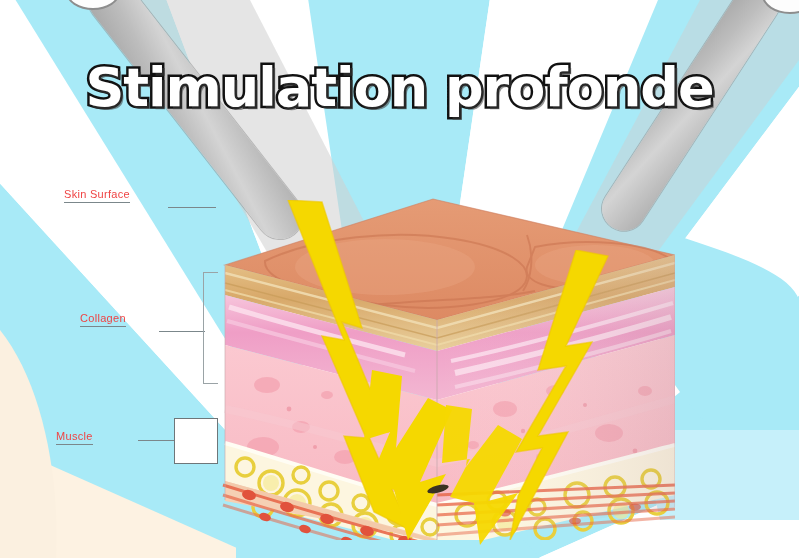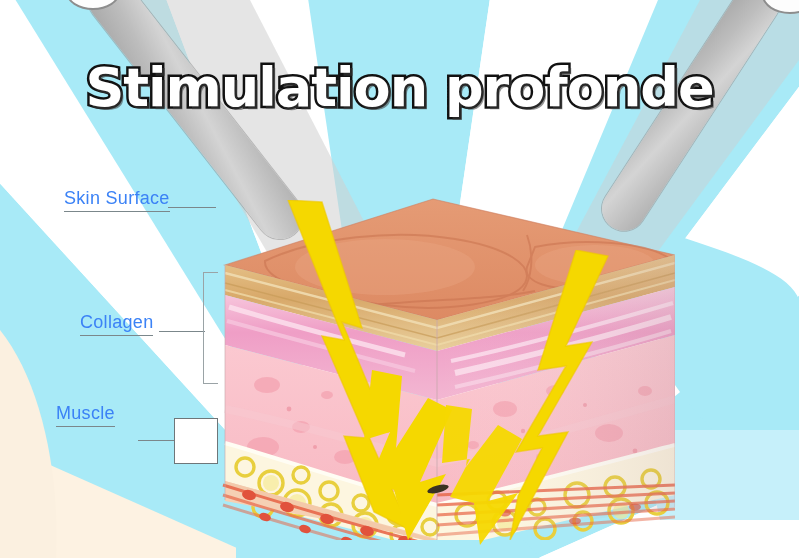--- a/index.html
+++ b/index.html
@@ -32,22 +32,22 @@
     paint-order:stroke fill;
     text-shadow:
        3px 3px 0 rgba(60,60,60,.55);
     white-space:nowrap;
   }
 
   
   .lbl{
     position:absolute;
     font-family:"Liberation Sans",sans-serif;
-    font-size:18px;
-    color:#3b82f6;
+    font-size:11px;
+    color:#ef4444;
     letter-spacing:.3px;
     border-bottom:1.6px solid #7b878b;
     padding-bottom:2px;
     z-index:40;
     white-space:nowrap;
   }
   .leader{
     position:absolute;
     height:0;
     border-top:1.6px solid #7b878b;
@@ -347,19 +347,19 @@
 
   <div id="title">Stimulation profonde</div>
 
   <div class="lbl" style="left:64px;top:188px;">Skin Surface</div>
   <div class="leader" style="left:168px;top:207px;width:48px;"></div>
 
   <div class="lbl" style="left:80px;top:312px;text-align:right;">Collagen</div>
   <div class="leader" style="left:159px;top:331px;width:46px;"></div>
   <div class="bracket" style="left:203px;top:272px;width:14px;height:110px;"></div>
 
-  <div class="lbl" style="left:56px;top:403px;">Muscle</div>
+  <div class="lbl" style="left:56px;top:430px;">Muscle</div>
   <div class="leader" style="left:138px;top:440px;width:36px;"></div>
   <div class="boxconn" style="left:174px;top:418px;width:42px;height:44px;"></div>
 
   <div id="watermark"></div>
 
 </div>
 
 </body></html>

